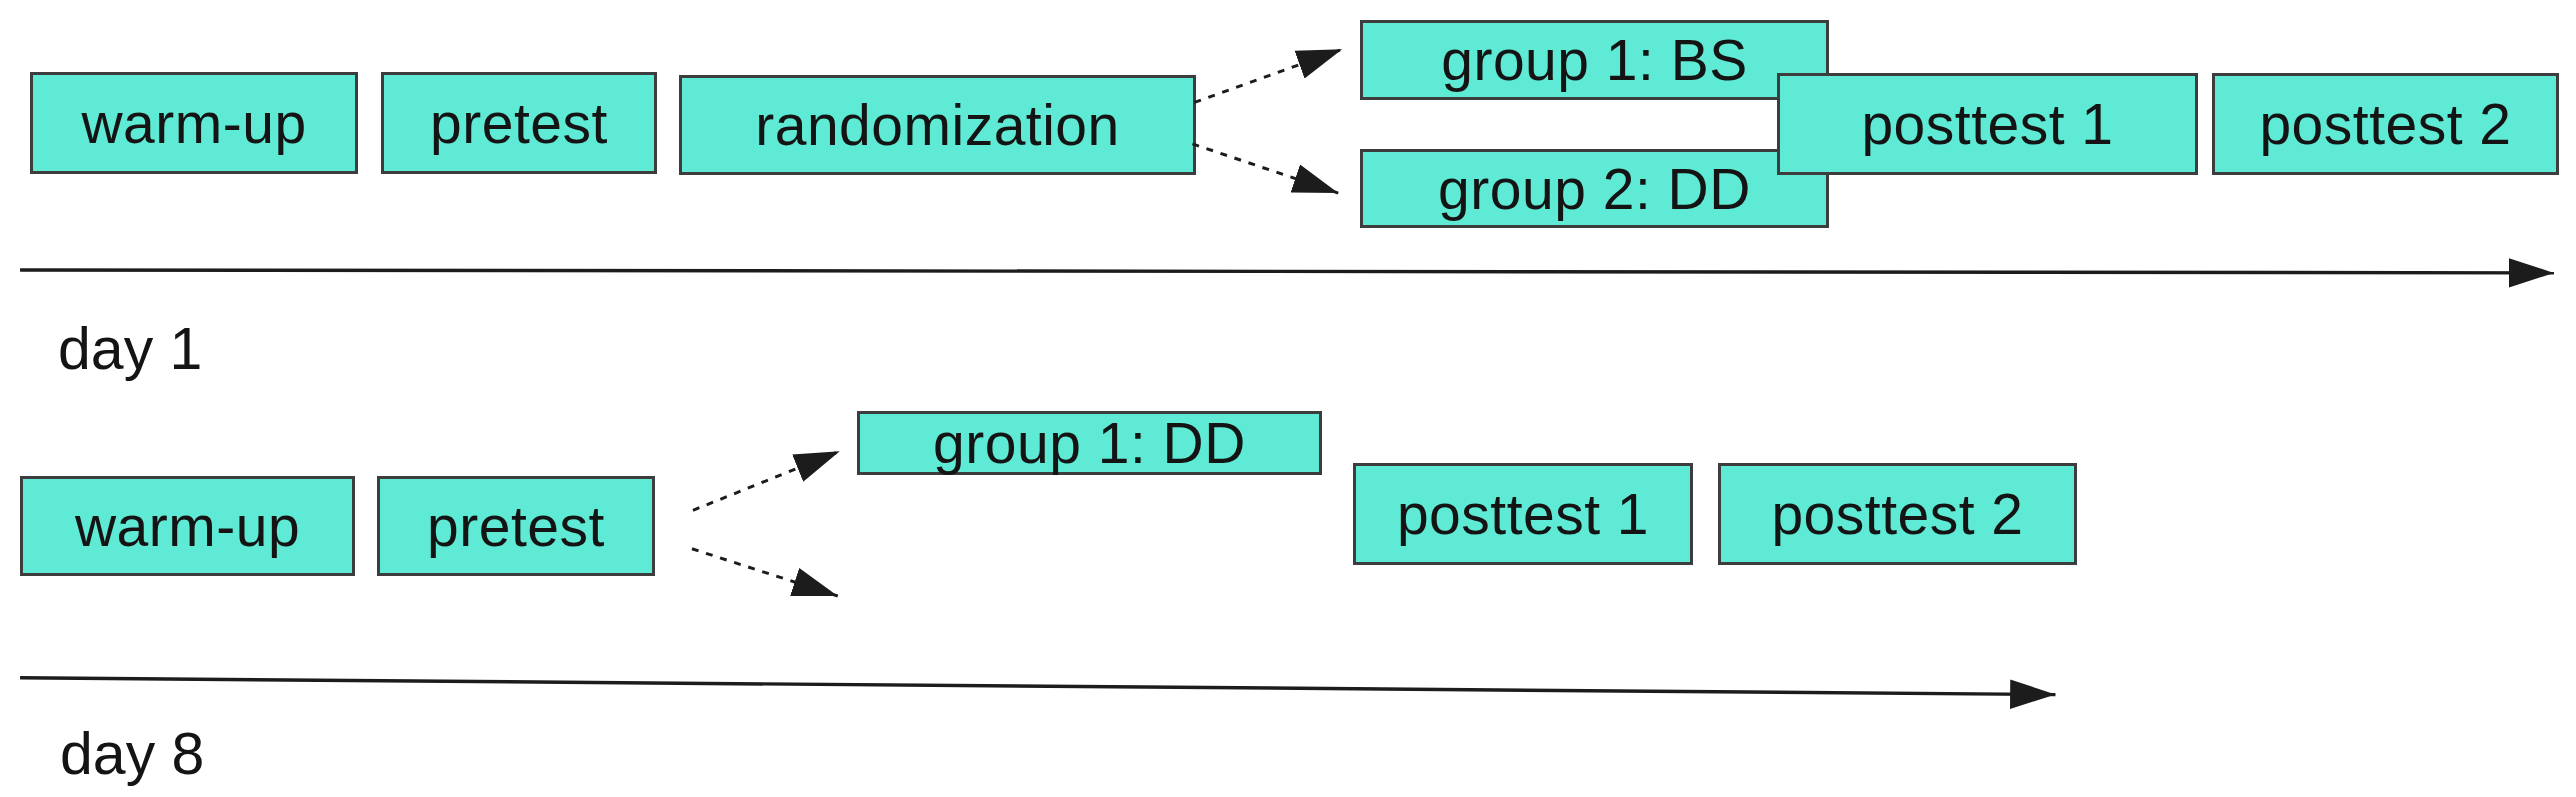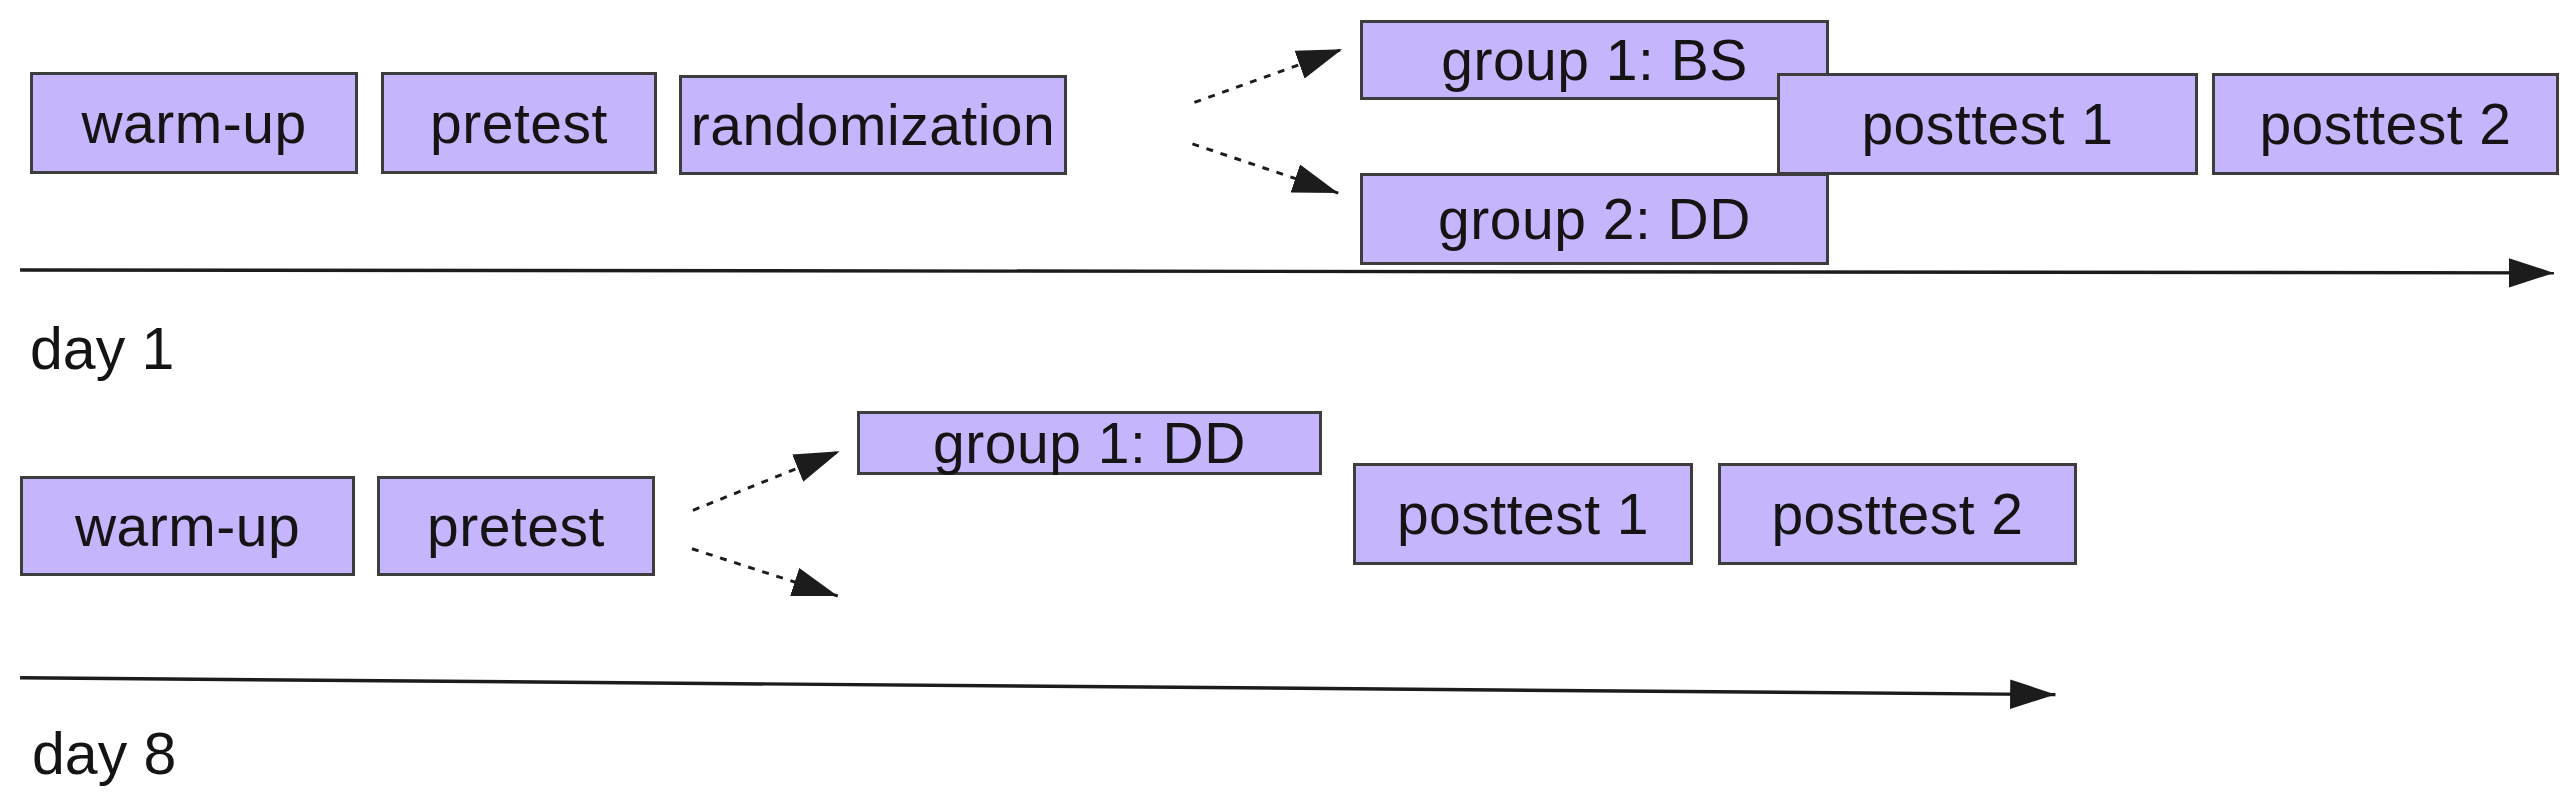--- a/index.html
+++ b/index.html
@@ -12,34 +12,35 @@
     width: 2576px;
     height: 797px;
     background: #ffffff;
     font-family: "Liberation Sans", "DejaVu Sans", sans-serif;
     overflow: hidden;
   }
   .box {
     position: absolute;
     box-sizing: border-box;
     border: 3px solid #3d3d3d;
-    background: #c4b5fd;
+    background: #5eead4;
     display: flex;
     align-items: center;
     justify-content: center;
     font-size: 57px;
     color: #141414;
     white-space: nowrap;
     letter-spacing: 0.5px;
   }
   .day-label {
     position: absolute;
     font-size: 59px;
     color: #141414;
     white-space: nowrap;
+    margin-left: 28px;
   }
   .arrow-layer {
     position: absolute;
     left: 0;
     top: 0;
     width: 2576px;
     height: 797px;
     pointer-events: none;
   }
   .dashed-arrow {
@@ -56,25 +57,25 @@
 </style>
 </head>
 <body>
 
 <div class="canvas">
 
   <div class="box" style="left:30px; top:72px; width:328px; height:102px;">warm-up</div>
 
   <div class="box" style="left:381px; top:72px; width:276px; height:102px;">pretest</div>
 
-  <div class="box" style="left:679px; top:75px; width:388px; height:100px;">randomization</div>
+  <div class="box" style="left:679px; top:75px; width:517px; height:100px;">randomization</div>
 
   <div class="box" style="left:1360px; top:20px; width:469px; height:80px;">group 1: BS</div>
 
-  <div class="box" style="left:1360px; top:149px; width:469px; height:92px;margin-top:24px;">group 2: DD</div>
+  <div class="box" style="left:1360px; top:149px; width:469px; height:79px;">group 2: DD</div>
 
   <div class="box" style="left:1777px; top:73px; width:421px; height:102px;">posttest 1</div>
 
   <div class="box" style="left:2212px; top:73px; width:347px; height:102px;">posttest 2</div>
 
   <div class="day-label" style="left:30px; top:315px;">day 1</div>
 
   <div class="box" style="left:20px; top:476px; width:335px; height:100px;">warm-up</div>
 
   <div class="box" style="left:377px; top:476px; width:278px; height:100px;">pretest</div>

